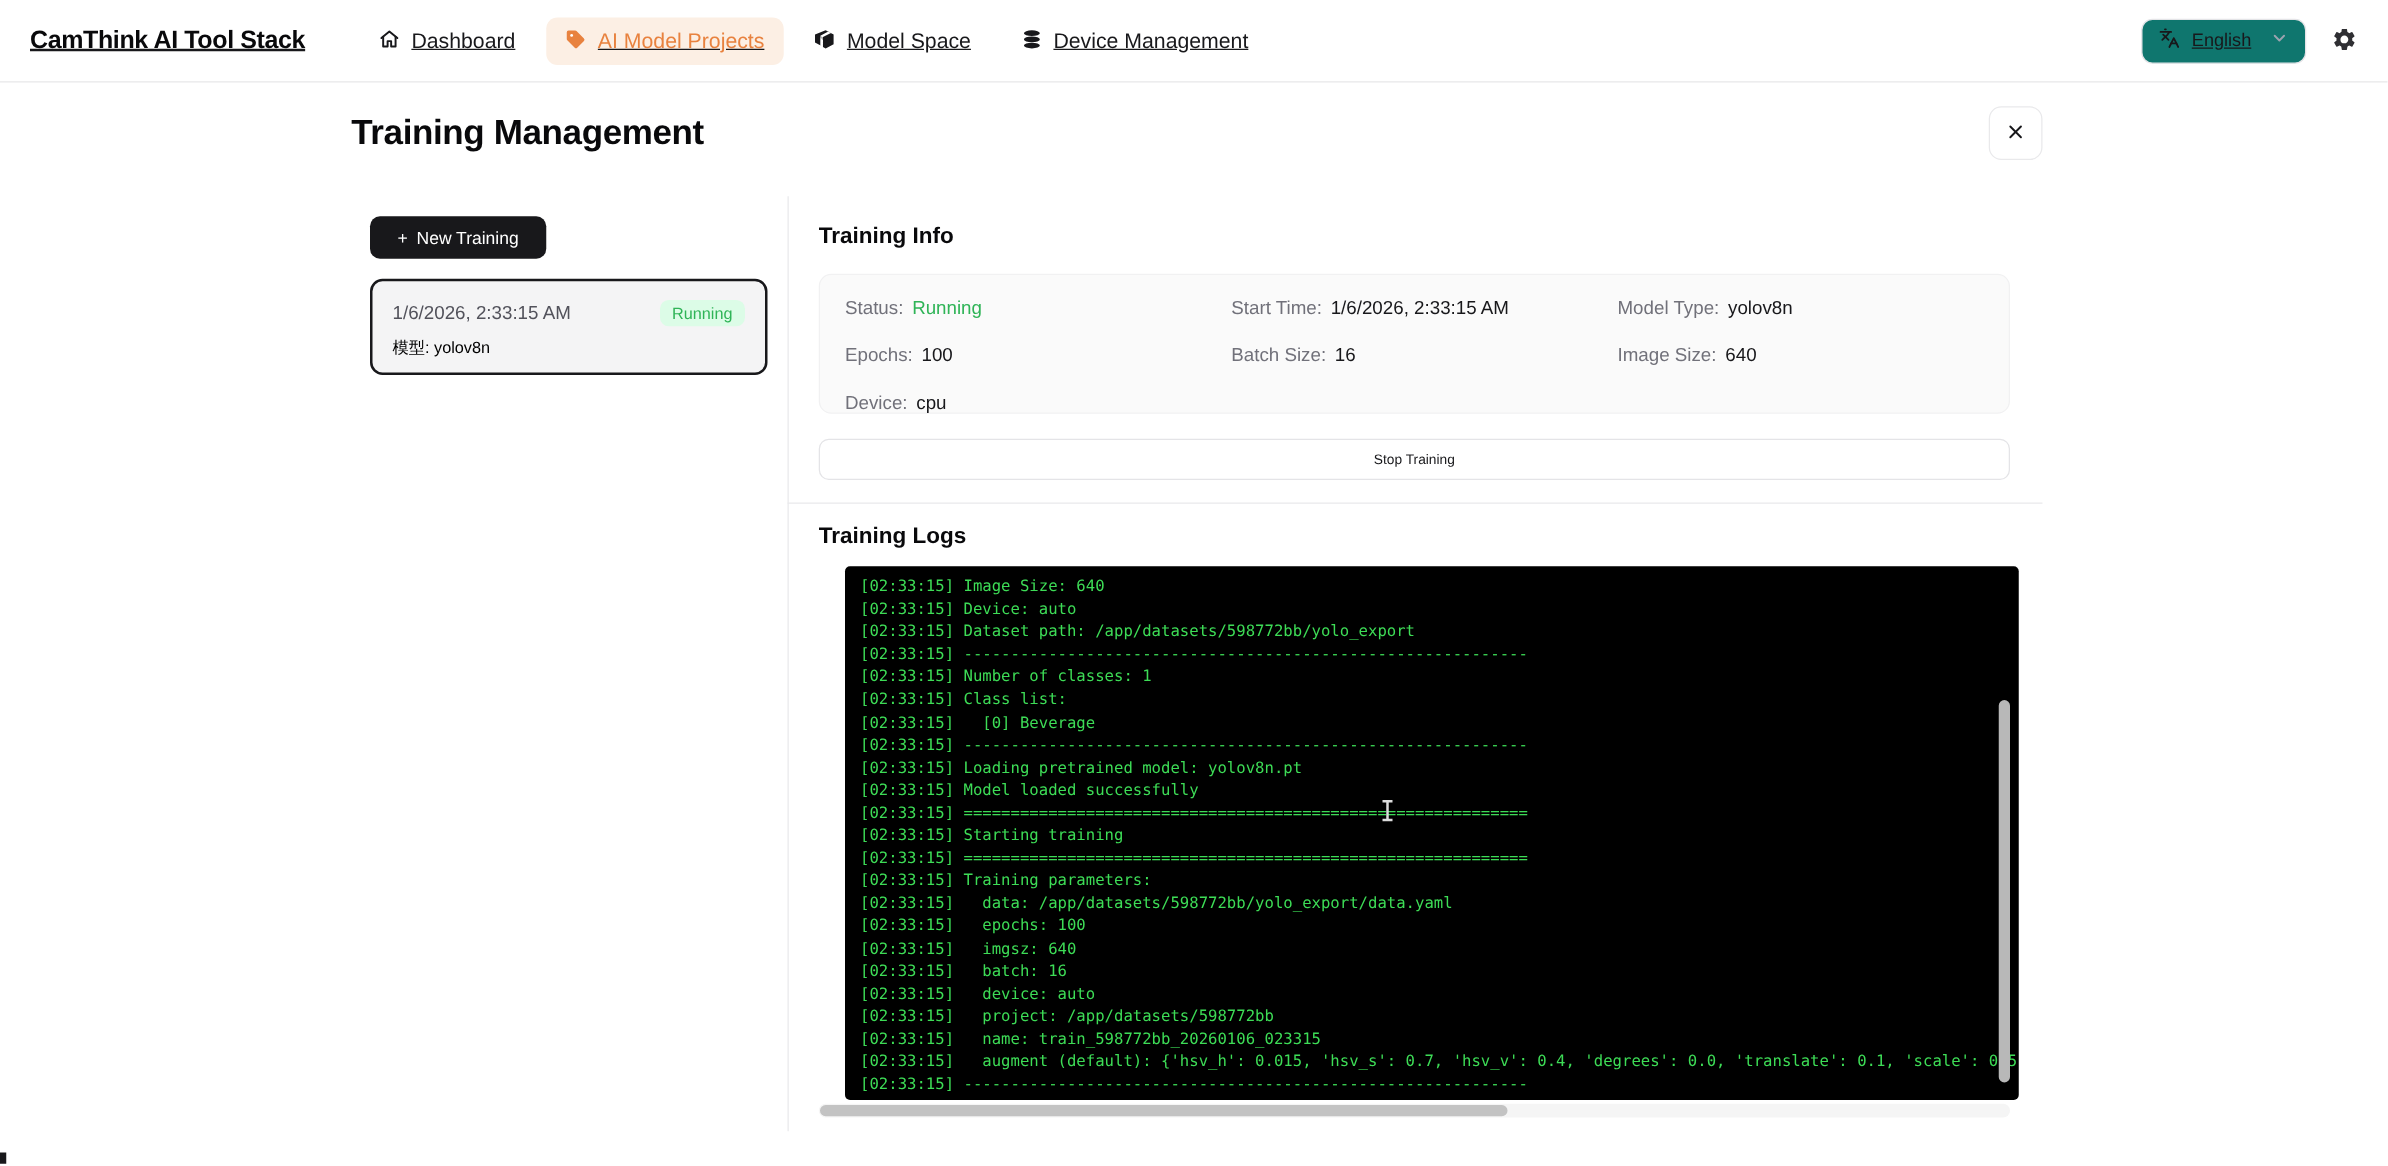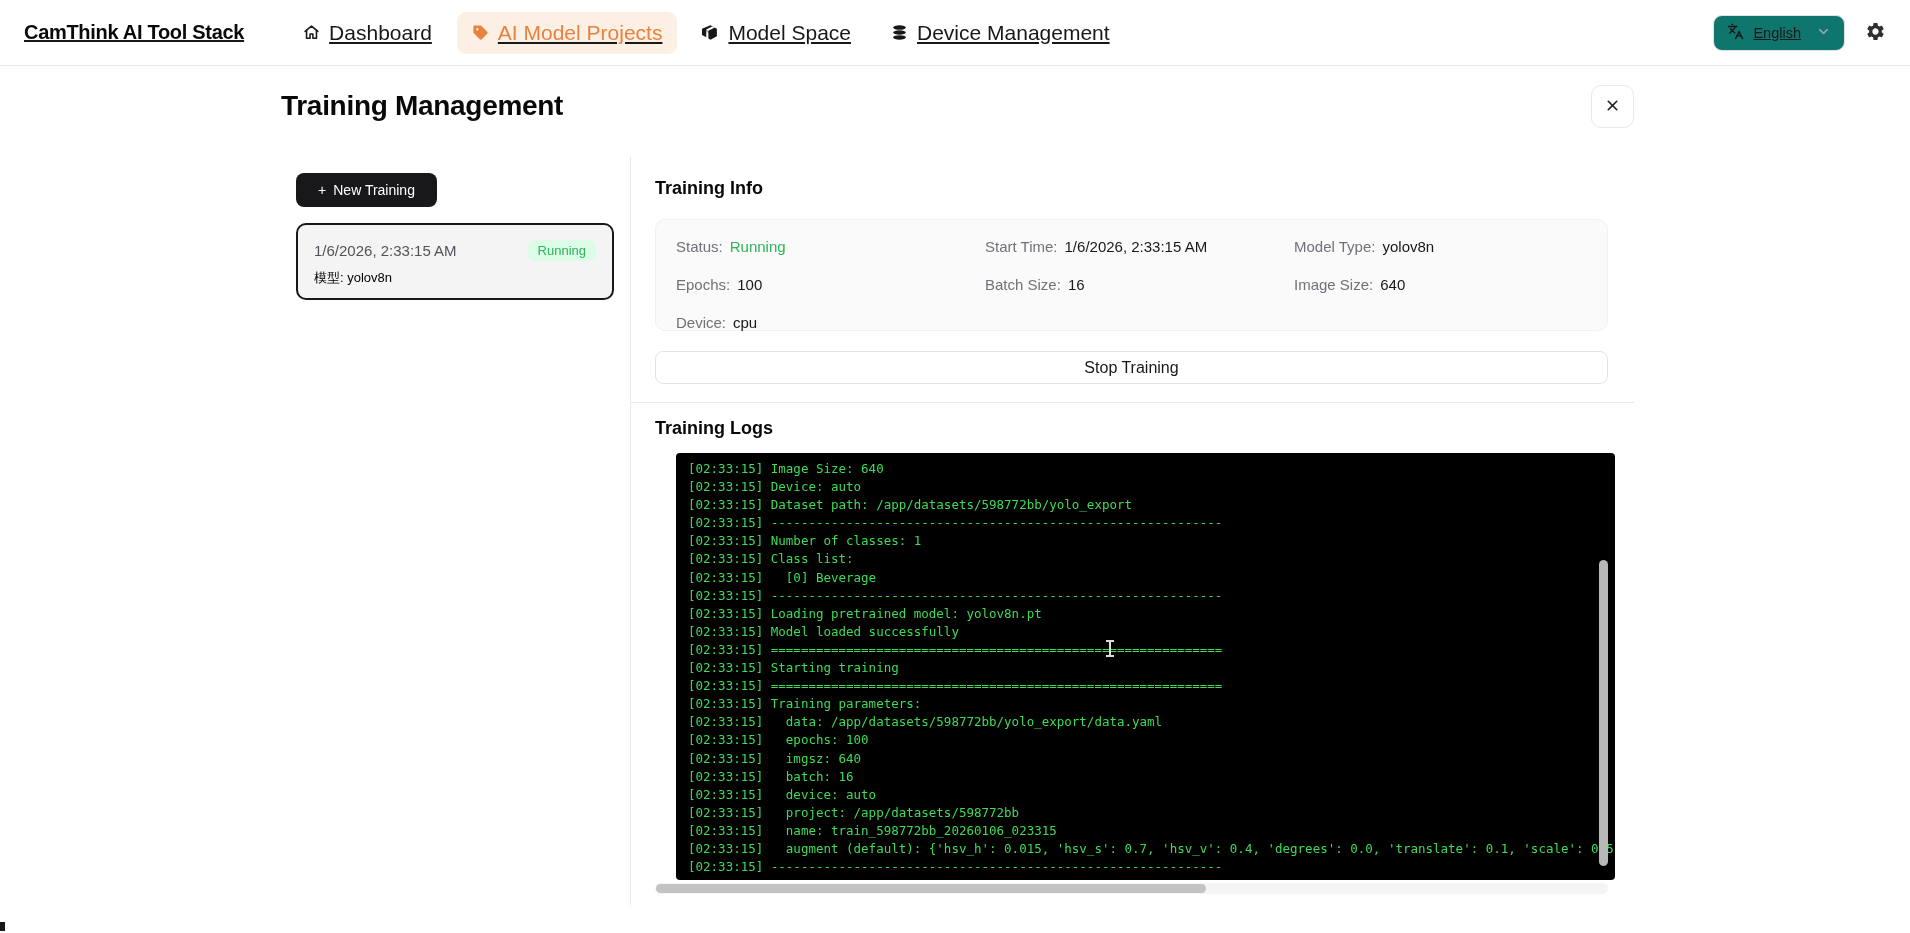--- a/index.html
+++ b/index.html
@@ -5,22 +5,22 @@
   * { margin:0; padding:0; box-sizing:border-box; }
   html,body { width:1910px; height:933px; overflow:hidden; background:#fff;
     font-family:"Liberation Sans", sans-serif; color:#18181b; }
 
   
   .header { position:absolute; left:0; top:0; width:1910px; height:66px;
     background:#fff; border-bottom:1px solid #e7e7e9; display:flex; align-items:center;
     padding:0 24px;text-decoration:underline; }
   .logo { font-size:20px; font-weight:700; letter-spacing:-0.3px; color:#09090b; white-space:nowrap; }
   .nav { display:flex; align-items:center; gap:10px; margin-left:44px; }
-  .nav-item { display:flex; align-items:center; gap:9px; padding:9px 15px; border-radius:9px;
-    font-size:21px; font-weight:500; color:#18181b; cursor:pointer; white-space:nowrap; }
+  .nav-item { display:flex; gap:9px; padding:9px 15px; border-radius:9px;
+    font-size:17px; font-weight:500; color:#18181b; cursor:pointer; white-space:nowrap; }
   .nav-item.active { background:#fcefe4; color:#e8823f; }
   .nav-item svg { display:block; }
   .header-right { margin-left:auto; display:flex; align-items:center; gap:20px; }
   .lang-btn { display:flex; align-items:center; gap:9px; height:36px; padding:0 13px;
     border:1px solid #e4e4e7; border-radius:9px; background:#0f766e; font-size:14.5px;
     font-weight:500; color:#18181b; cursor:pointer; }
   .lang-btn .chev { margin-left:6px; }
   .gear-btn { background:none; border:none; cursor:pointer; display:flex; align-items:center; }
 
   
@@ -52,21 +52,21 @@
   .info-title { left:655px; top:178px; }
   .info-panel { position:absolute; left:655px; top:219px; width:953px; height:112px;
     background:#fafafa; border:1px solid #f1f1f2; border-radius:10px; padding:16px 20px;
     display:grid; grid-template-columns:1fr 1fr 1fr; row-gap:10px; align-content:start;
     font-size:15px;gap:16px; }
   .info-cell { display:flex; align-items:baseline; gap:7px; line-height:22px; }
   .info-label { color:#71717a; }
   .info-value { color:#18181b; font-weight:500; }
   .info-value.green { color:#2fb457; }
   .stop-btn { position:absolute; left:655px; top:351px; width:953px; height:33px;
-    background:#fff; border:1px solid #e4e4e7; border-radius:8px; font-size:16px;
+    background:#fff; border:1px solid #e4e4e7; border-radius:8px; font-size:11px;
     font-weight:500; color:#18181b; cursor:pointer; font-family:"Liberation Sans", sans-serif; }
 
   
   .logs-title { left:655px; top:418px; }
   .terminal { position:absolute; left:676px; top:453px; width:939px; height:427px;
     background:#000; border-radius:4px; padding:7px 12px; overflow:hidden; }
   .log-line { font-family:"DejaVu Sans Mono", monospace; font-size:12.5px; line-height:18.1px;
     color:#3ddc56; white-space:pre; }
 
   .v-scroll-thumb { position:absolute; left:1599px; top:560px; width:9px; height:306px;

